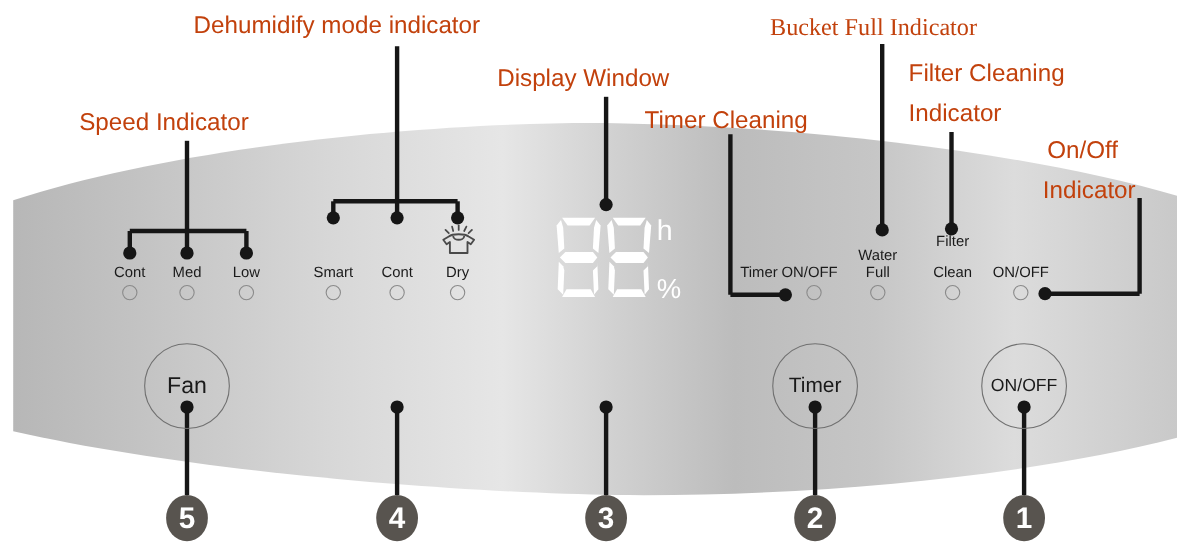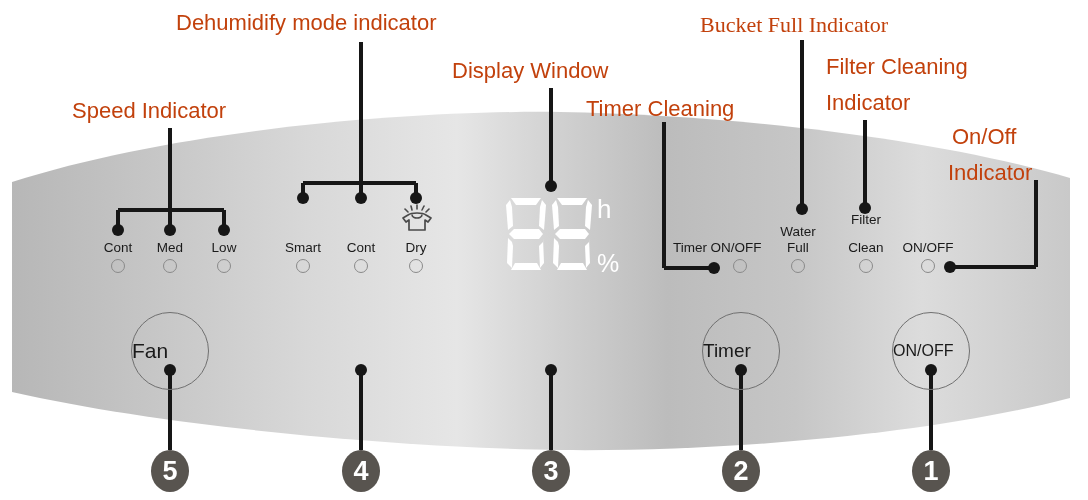--- a/index.html
+++ b/index.html
@@ -53,21 +53,21 @@
     background: transparent;
   }
   
   .btn {
     position: absolute;
     border: 1.6px solid #707070;
     border-radius: 50%;
     box-sizing: border-box;
     display: flex;
     align-items: center;
-    justify-content: flex-start;
+    justify-content: center;
     color: #1a1a1a;
     background: transparent;
     font-family: "Liberation Sans", sans-serif;
   }
   .btn span { pointer-events: none; }
   
   .num {
     position: absolute;
     width: 38px;
     height: 42px;

